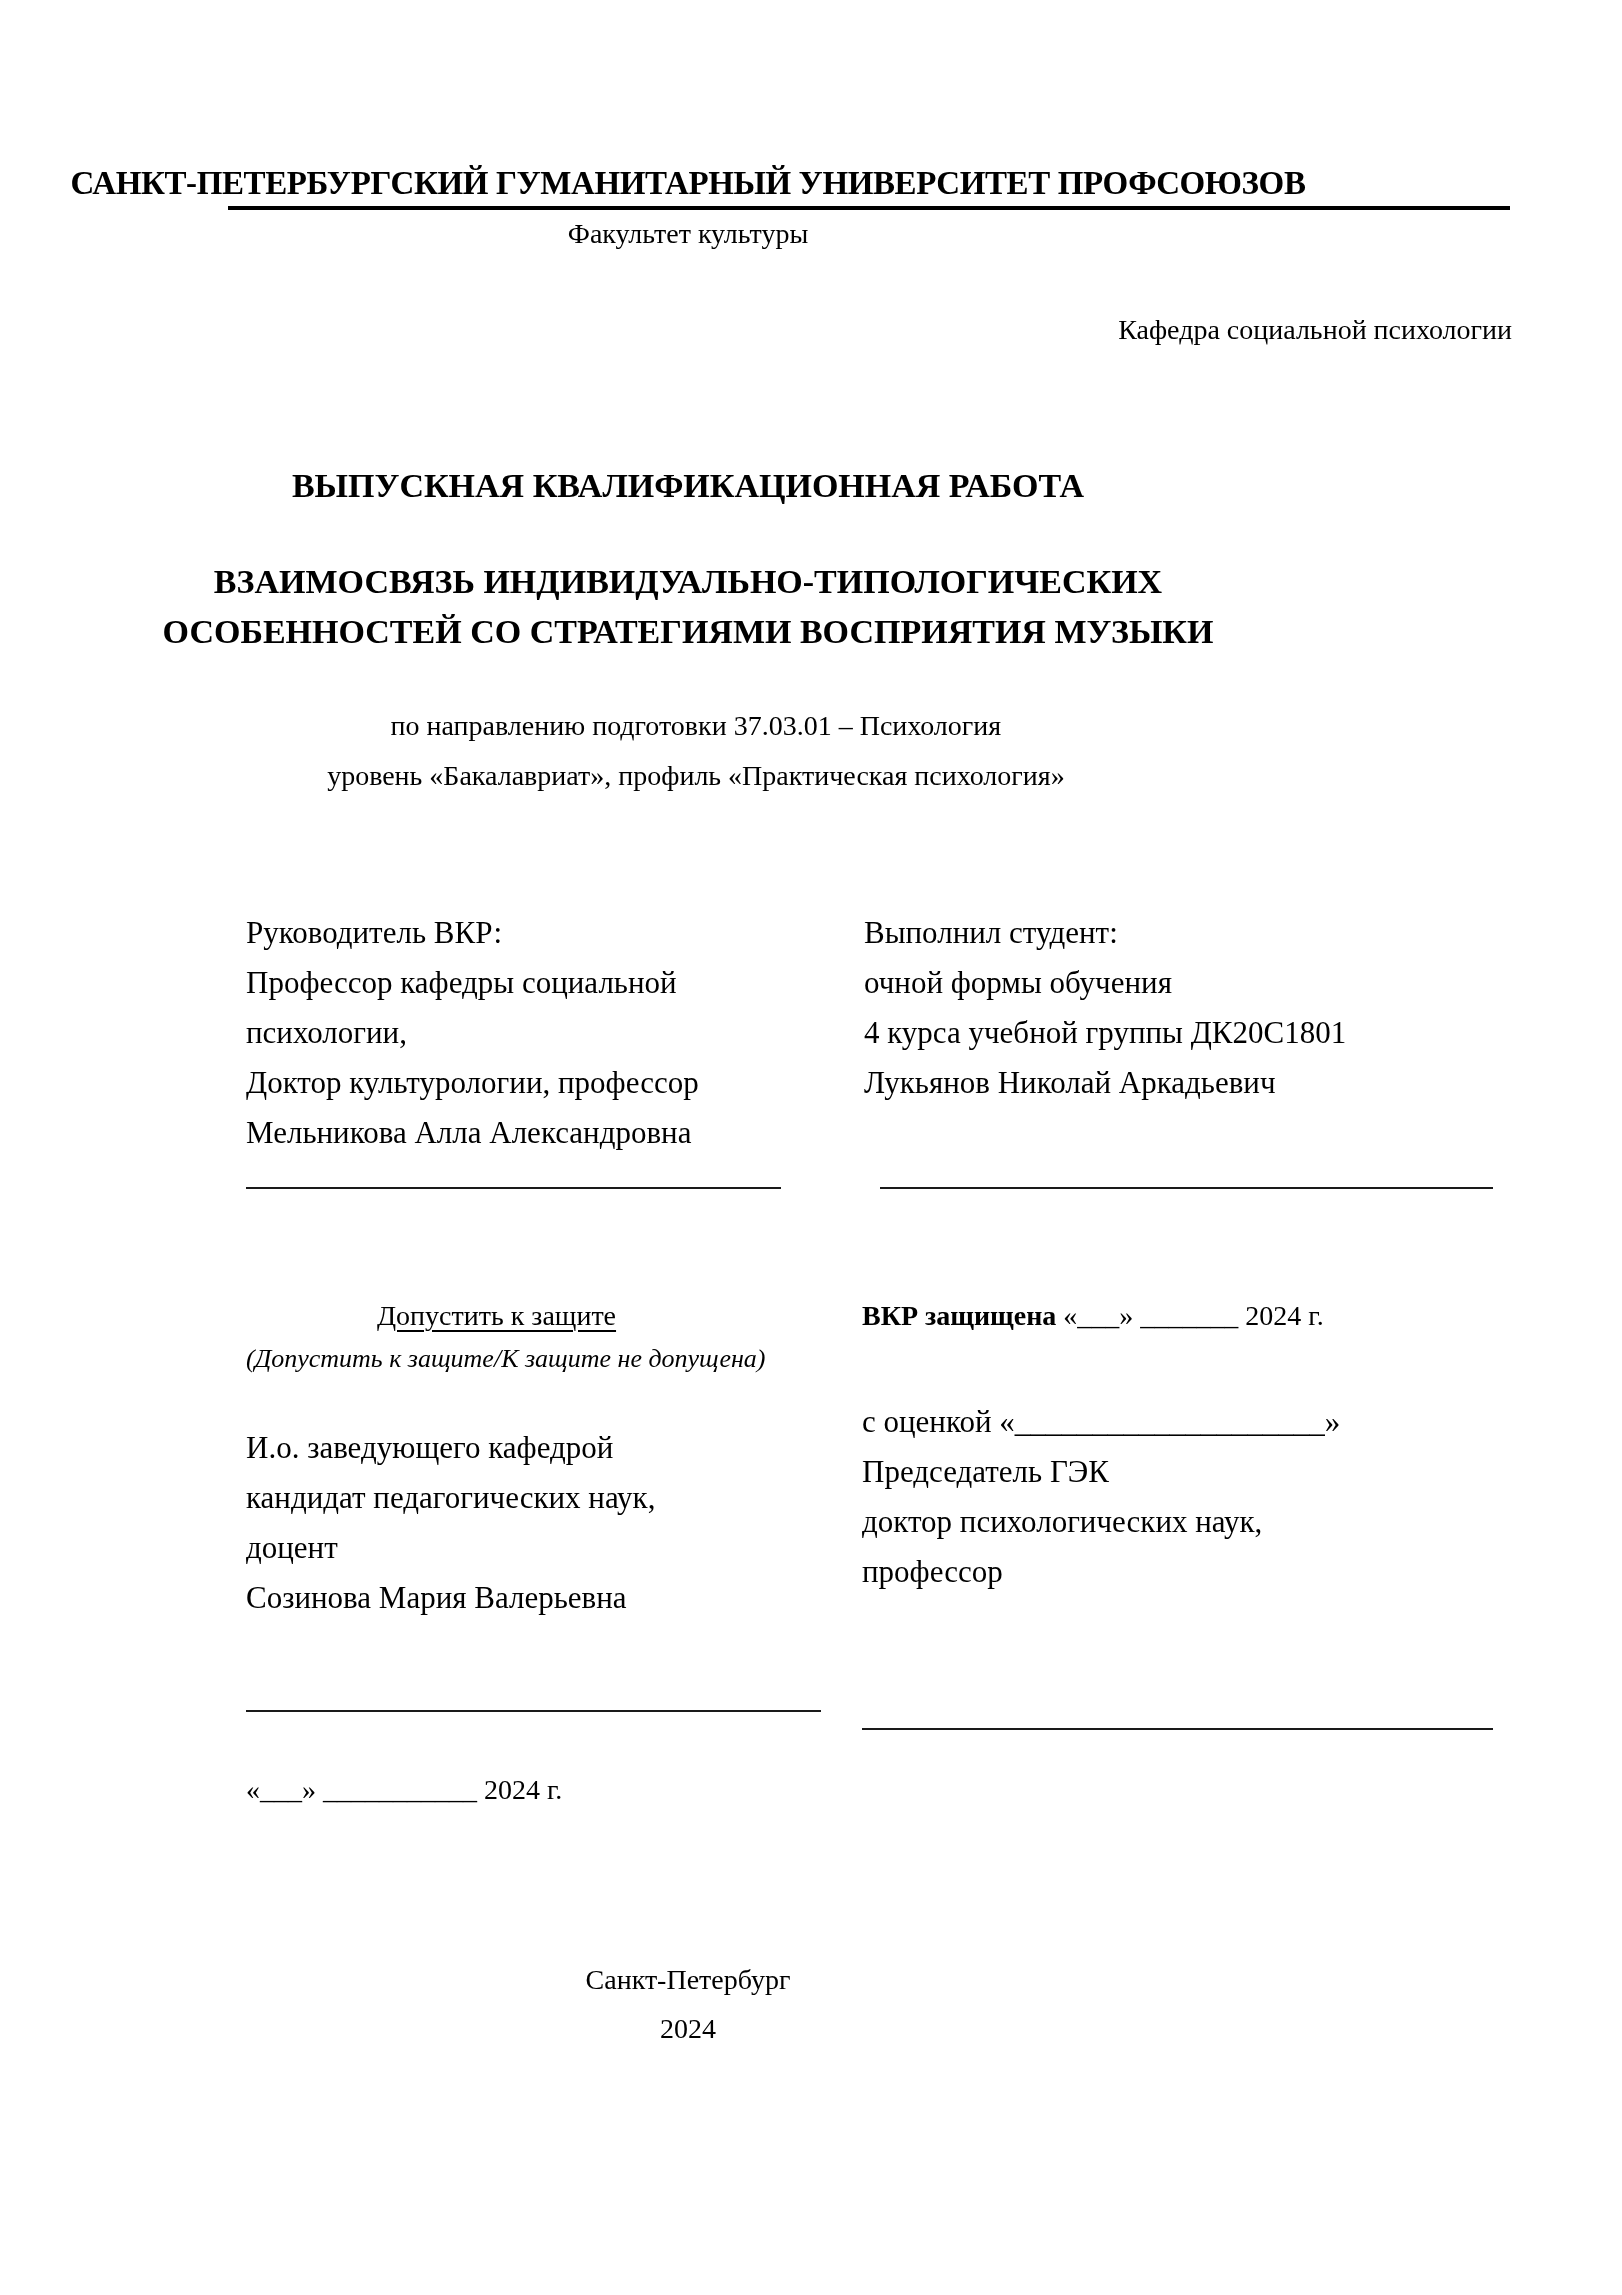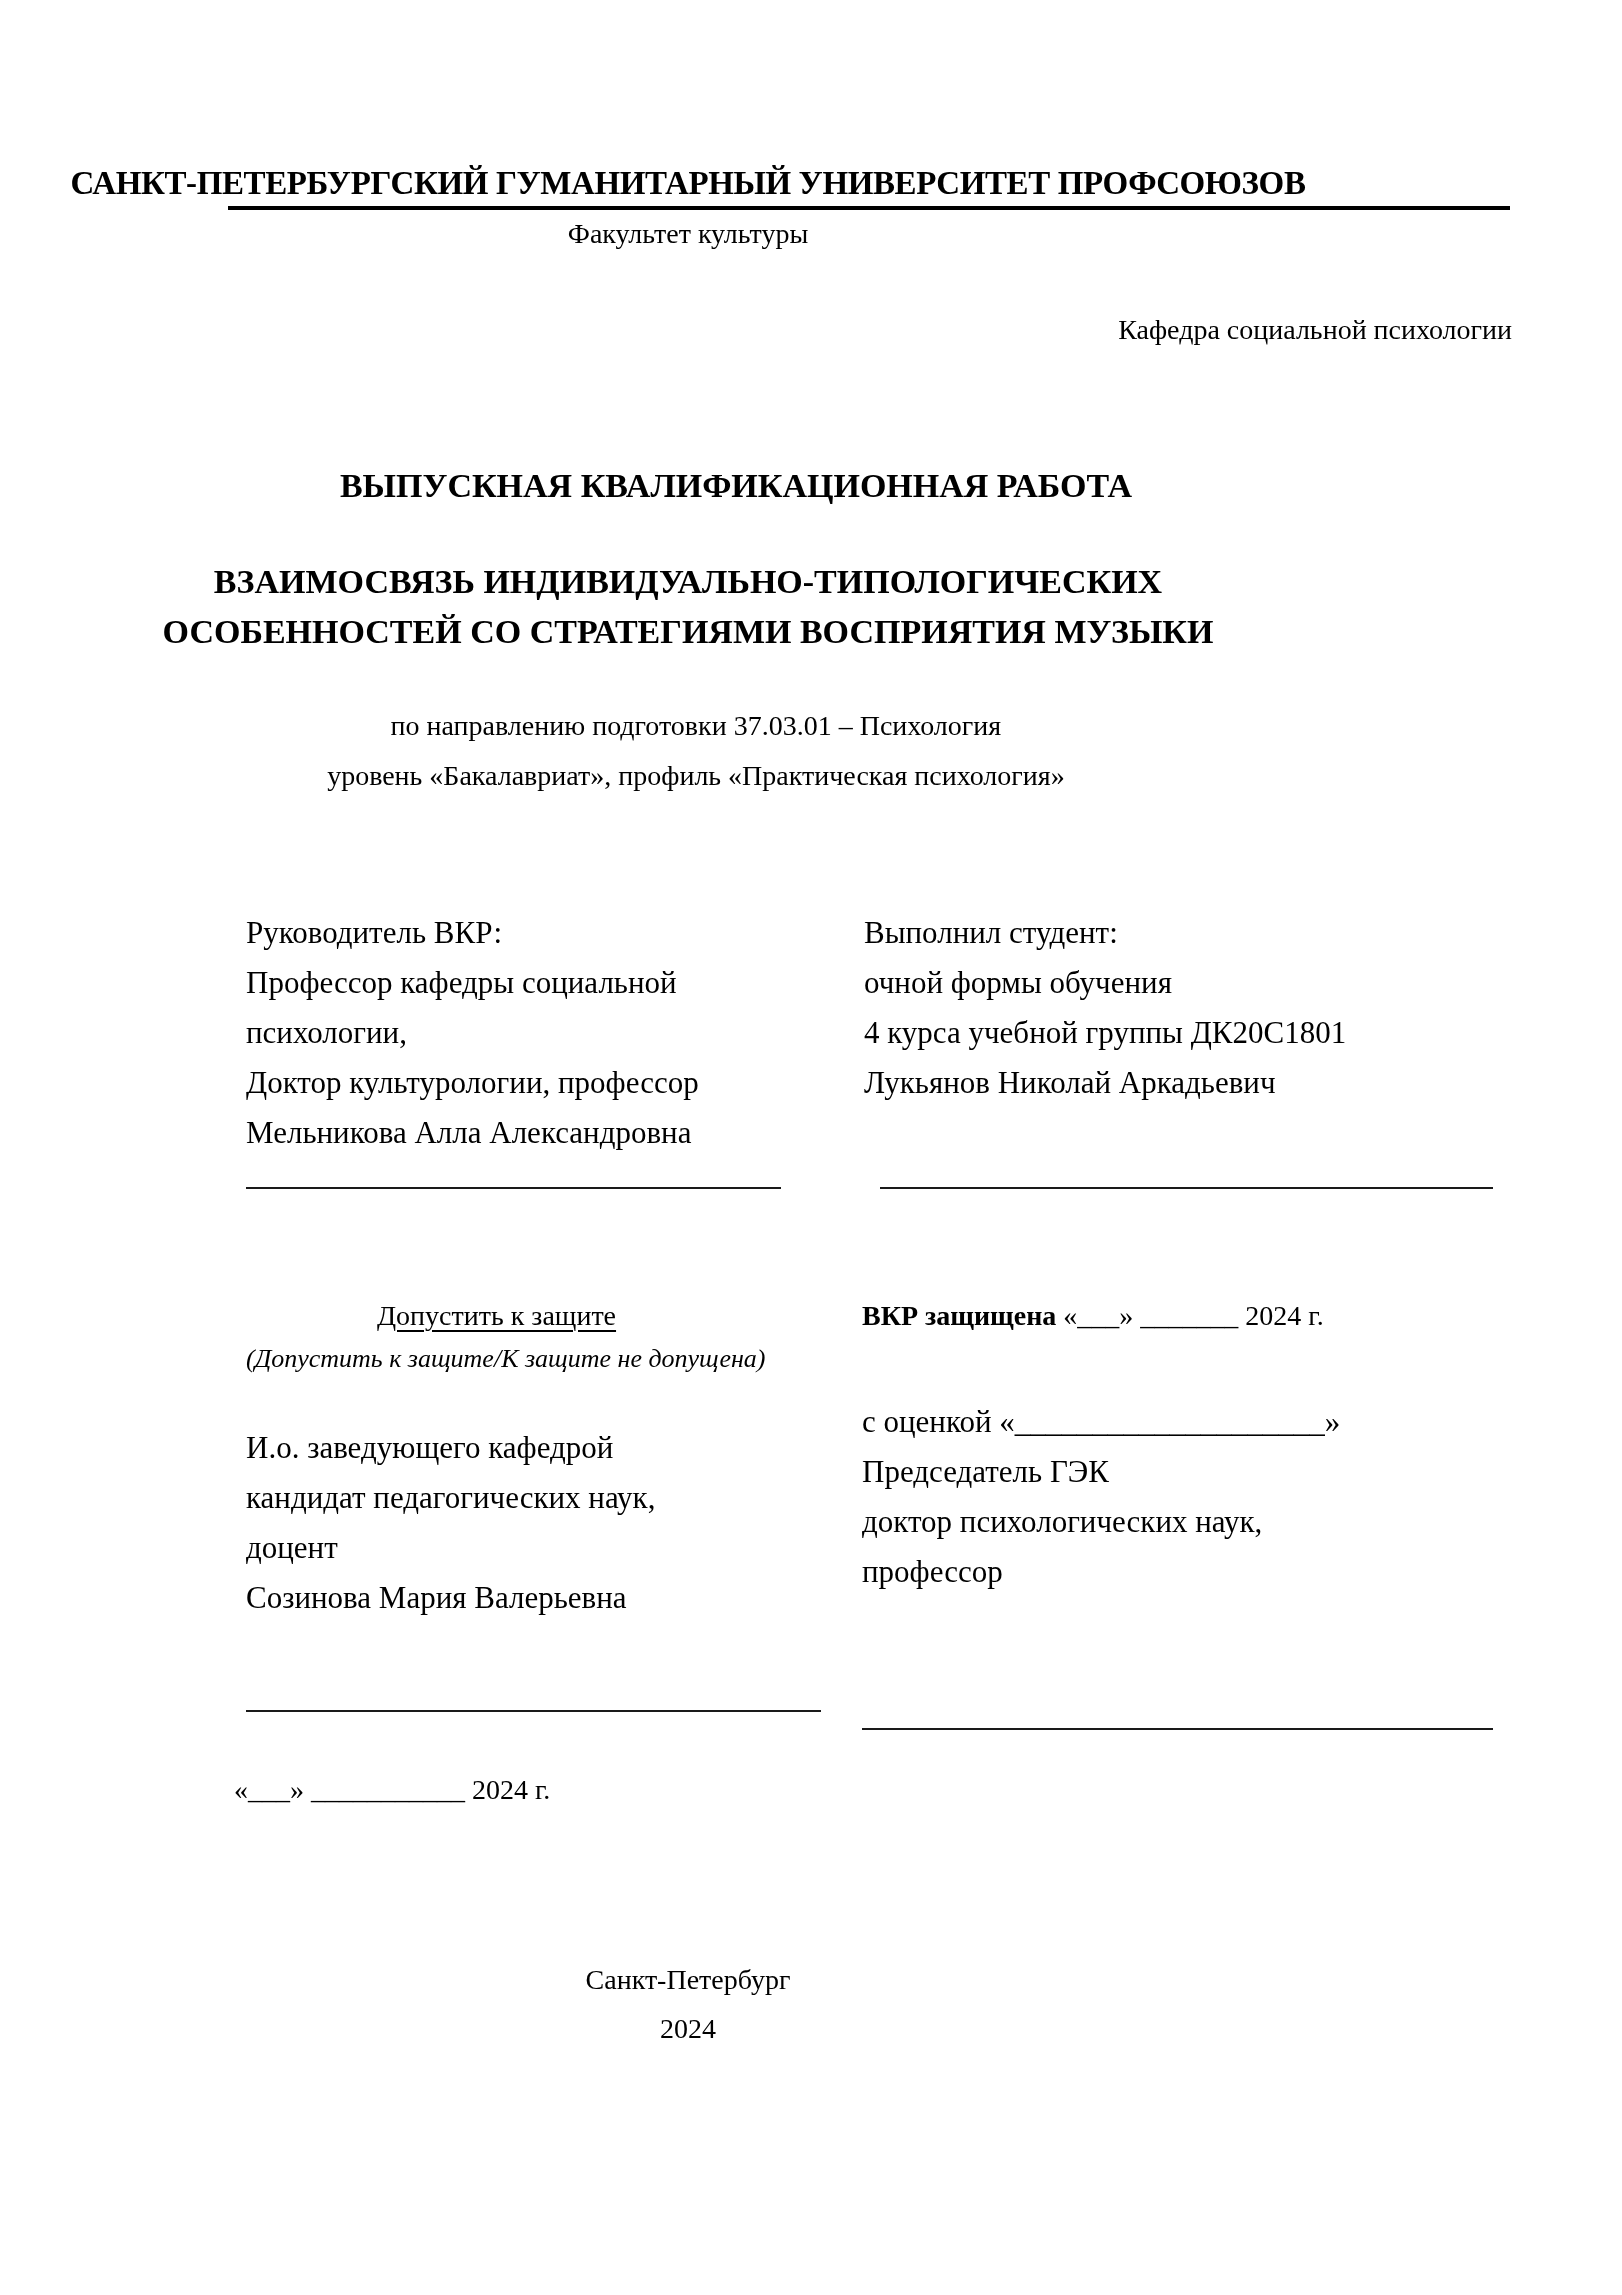--- a/index.html
+++ b/index.html
@@ -41,21 +41,21 @@
     .note { font-style: italic; font-size: 26px; }
   </style>
 </head>
 <body>
 
 <div class="abs center uni-name" style="top:167px; letter-spacing:-0.4px;">САНКТ-ПЕТЕРБУРГСКИЙ ГУМАНИТАРНЫЙ УНИВЕРСИТЕТ ПРОФСОЮЗОВ</div>
 <div class="rule" style="left:228px; top:206px; width:1282px; height:3.9px;"></div>
 <div class="abs center body-text" style="top:220px;">Факультет культуры</div>
 <div class="abs body-text" style="top:316px; right:111px;">Кафедра социальной психологии</div>
 
-<div class="abs center caps-bold" style="top:469px;margin-left:48px;">ВЫПУСКНАЯ КВАЛИФИКАЦИОННАЯ РАБОТА</div>
+<div class="abs center caps-bold" style="top:469px;">ВЫПУСКНАЯ КВАЛИФИКАЦИОННАЯ РАБОТА</div>
 <div class="abs center caps-bold" style="top:565px;">ВЗАИМОСВЯЗЬ ИНДИВИДУАЛЬНО-ТИПОЛОГИЧЕСКИХ</div>
 <div class="abs center caps-bold" style="top:615px;">ОСОБЕННОСТЕЙ СО СТРАТЕГИЯМИ ВОСПРИЯТИЯ МУЗЫКИ</div>
 <div class="abs center body-text" style="top:712px; padding-left:7.9px;">по направлению подготовки 37.03.01 – Психология</div>
 <div class="abs center body-text" style="top:762px; padding-left:7.9px;">уровень «Бакалавриат», профиль «Практическая психология»</div>
 
 <div class="block" style="left:246px; top:908px;">
   <div class="line">Руководитель ВКР:</div>
   <div class="line">Профессор кафедры социальной</div>
   <div class="line">психологии,</div>
   <div class="line">Доктор культурологии, профессор</div>
@@ -73,21 +73,21 @@
 
 <div class="abs body-text underline" style="left:377px; top:1302px;">Допустить к защите</div>
 <div class="abs note" style="left:246px; top:1346px;">(Допустить к защите/К защите не допущена)</div>
 <div class="block" style="left:246px; top:1423px;">
   <div class="line">И.о. заведующего кафедрой</div>
   <div class="line">кандидат педагогических наук,</div>
   <div class="line">доцент</div>
   <div class="line">Созинова Мария Валерьевна</div>
 </div>
 <div class="sig-line" style="left:246px; top:1710px; width:575px;"></div>
-<div class="abs body-text" style="left:234px; top:1776px;">«___» ___________ 2024 г.</div>
+<div class="abs body-text" style="left:246px; top:1776px;">«___» ___________ 2024 г.</div>
 
 <div class="abs body-text" style="left:862px; top:1302px;">
   <span class="bold">ВКР защищена</span><span> «___» _______ 2024 г.</span>
 </div>
 <div class="block" style="left:862px; top:1397px;">
   <div class="line">с оценкой «____________________»</div>
   <div class="line">Председатель ГЭК</div>
   <div class="line">доктор психологических наук,</div>
   <div class="line">профессор</div>
 </div>

